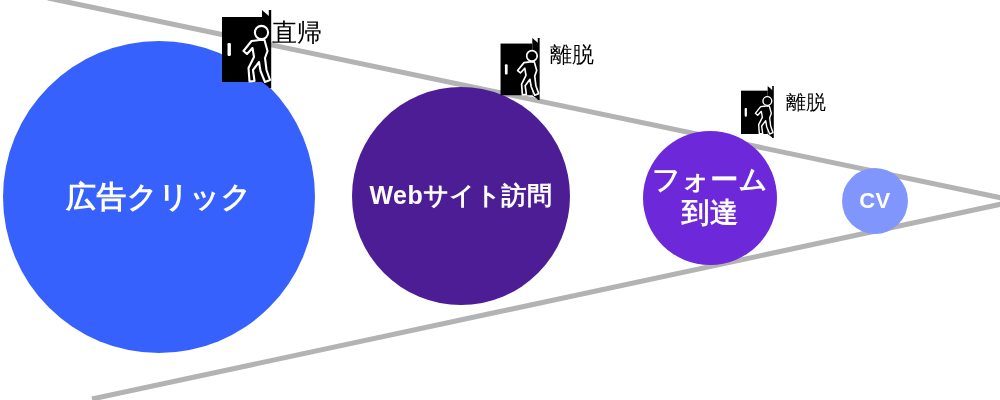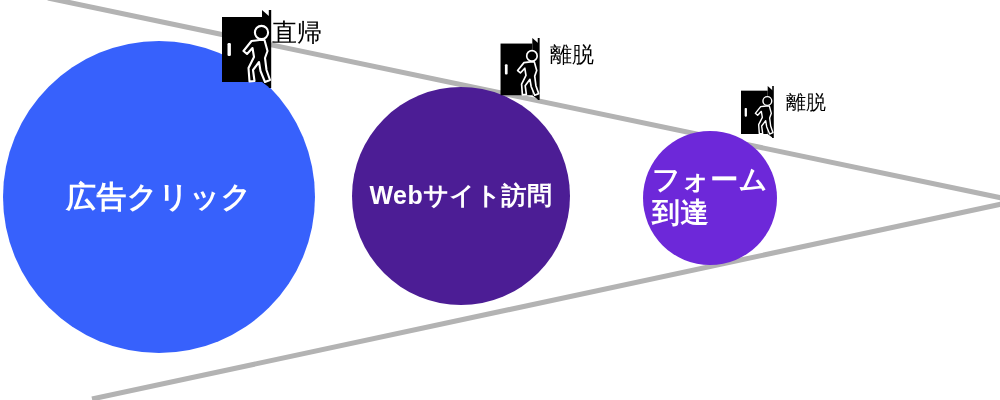--- a/index.html
+++ b/index.html
@@ -25,20 +25,21 @@
     top: 0;
     width: 1000px;
     height: 400px;
   }
   .stage-circle {
     position: absolute;
     border-radius: 50%;
     display: flex;
     align-items: center;
     justify-content: center;
+    text-align: center;
     color: #ffffff;
     font-weight: bold;
     line-height: 1.18;
     letter-spacing: 0.5px;
     box-sizing: border-box;
   }
   .stage-label {
     display: block;
     white-space: pre-line;
   }
@@ -73,20 +74,23 @@
 
     <div class="stage-circle" id="stage-1" style="left: 352px; top: 87px; width: 218px; height: 218px; background: #4c1d95; font-size: 25px;">
       <span class="stage-label">Webサイト訪問</span>
     </div>
 
     <div class="stage-circle" id="stage-2" style="left: 643px; top: 131px; width: 134px; height: 134px; background: #6d28d9; font-size: 28px; font-family: Liberation Mono, monospace;">
       <span class="stage-label">フォーム
 到達</span>
     </div>
 
+    <div class="stage-circle" id="stage-3" style="left: 842px; top: 168px; width: 66px; height: 66px; background: rgb(128, 150, 252); font-size: 22px;">
+      <span class="stage-label">CV</span>
+    </div>
 
   </div>
 
   <div class="layer">
 
     <div class="exit-group" id="exit-0" style="left: 218px; top: 10px; width: 62px; height: 78px;">
       <svg class="door-svg" id="door-0" viewBox="0 0 62 78" width="62" height="78">
 
         <polygon points="44,0 52,7 52,78 44,72" fill="#000000"></polygon>
         <line x1="52" y1="0" x2="52" y2="78" stroke="#000000" stroke-width="2.4"></line>

